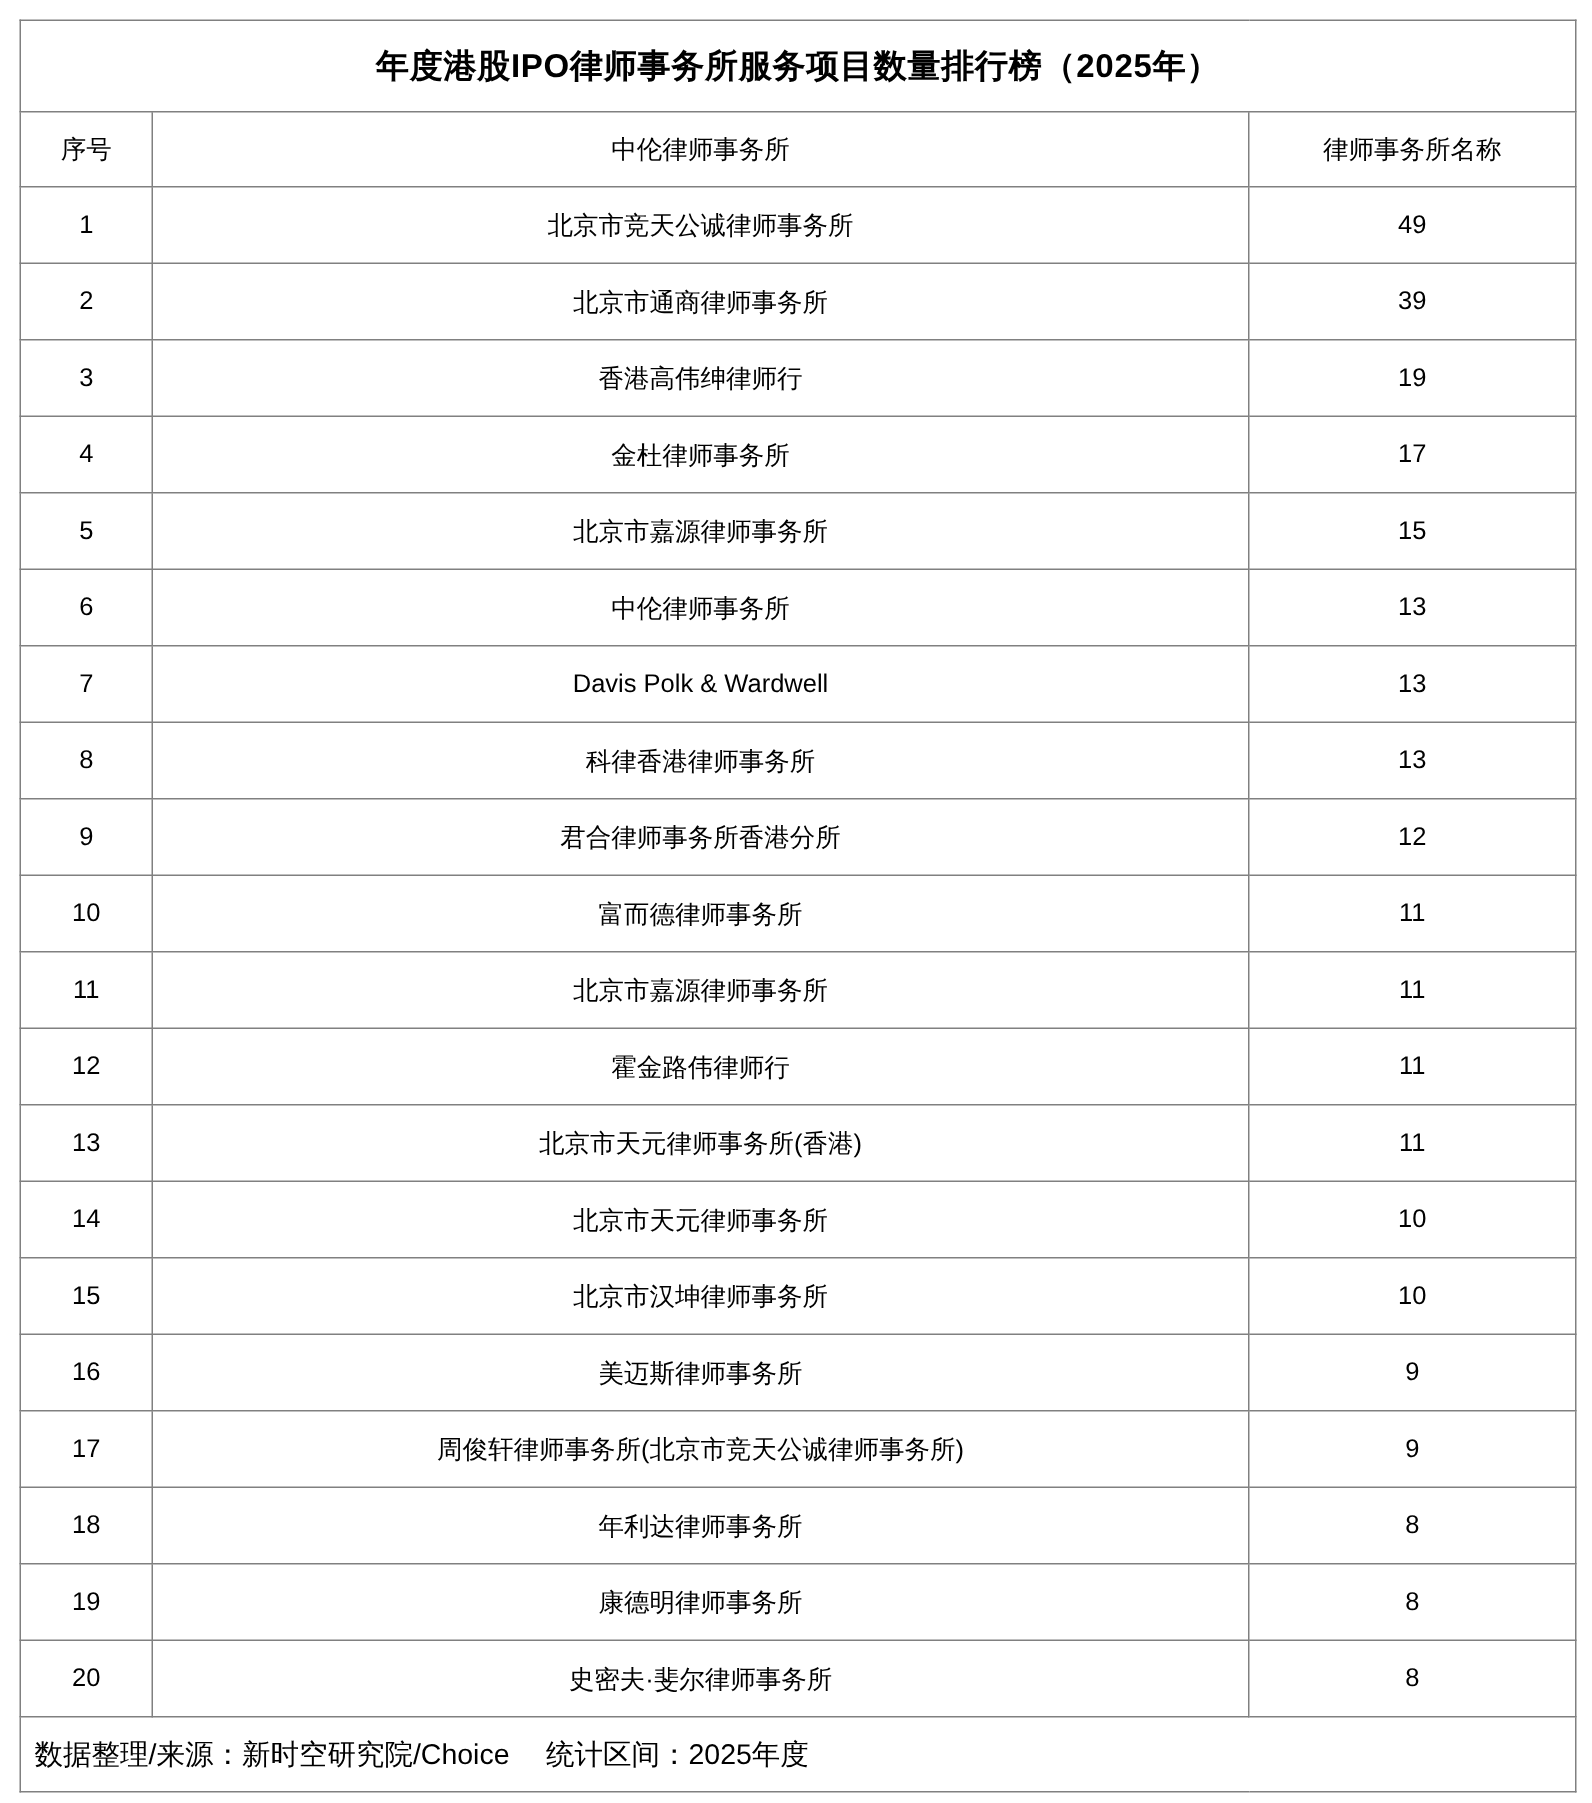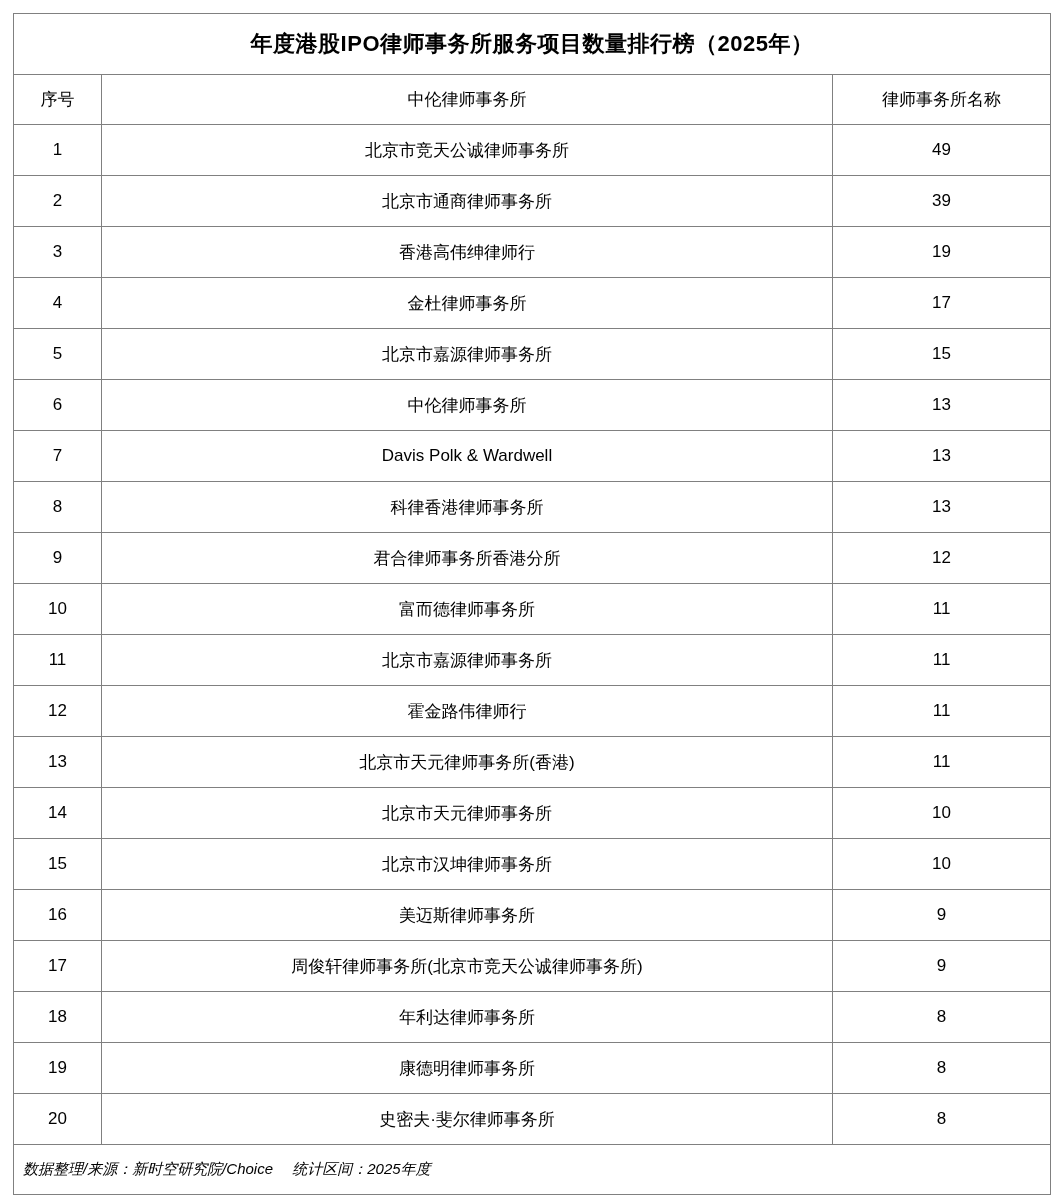--- a/index.html
+++ b/index.html
@@ -44,22 +44,21 @@
     font-size: 22px;
     font-weight: bold;
     letter-spacing: 0.5px;
   }
   tr.header-row th { height: 50px; margin-top: 44px; }
   tr.data-row  td  { height: 51px; }
   tr.footer-row td {
     height: 50px;
     text-align: left;
     padding-left: 9px;
-    font-size: 15px;
-    font-style: italic;
+    font-size: 19px;
   }
 </style>
 </head>
 <body>
 
 <div class="page">
   <table class="rank-table">
     <colgroup>
       <col class="col-rank">
       <col class="col-name">

